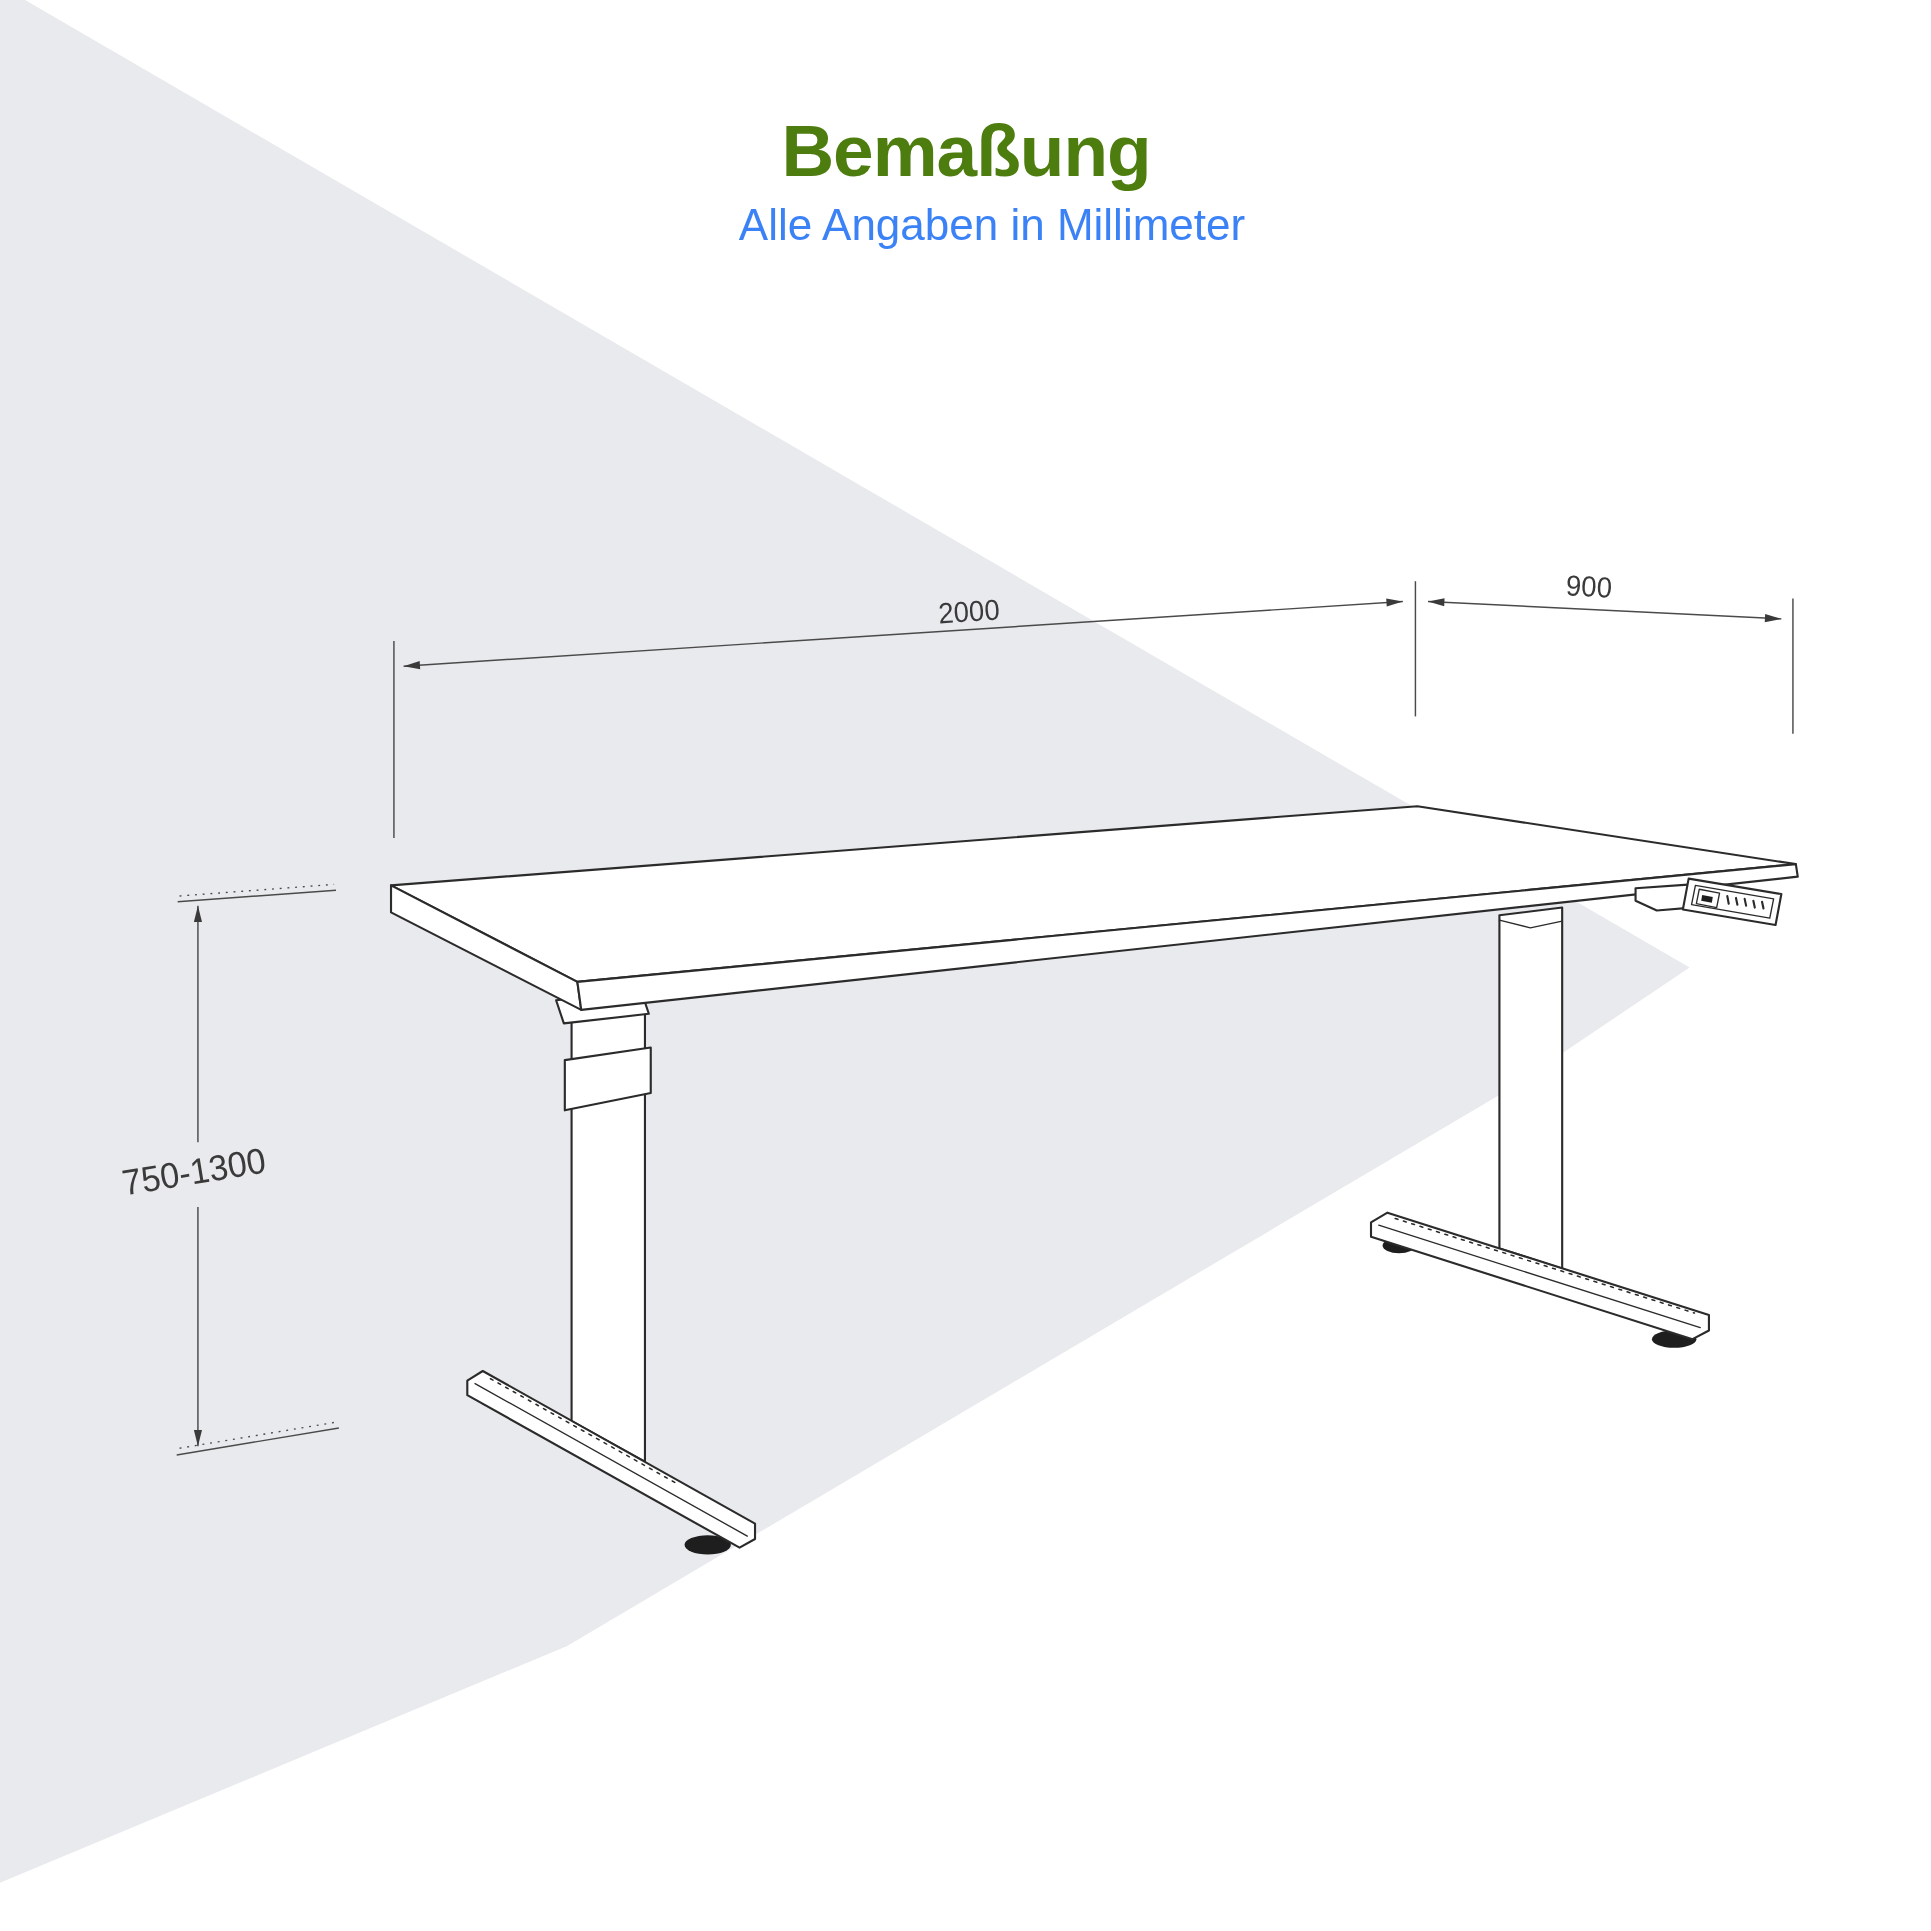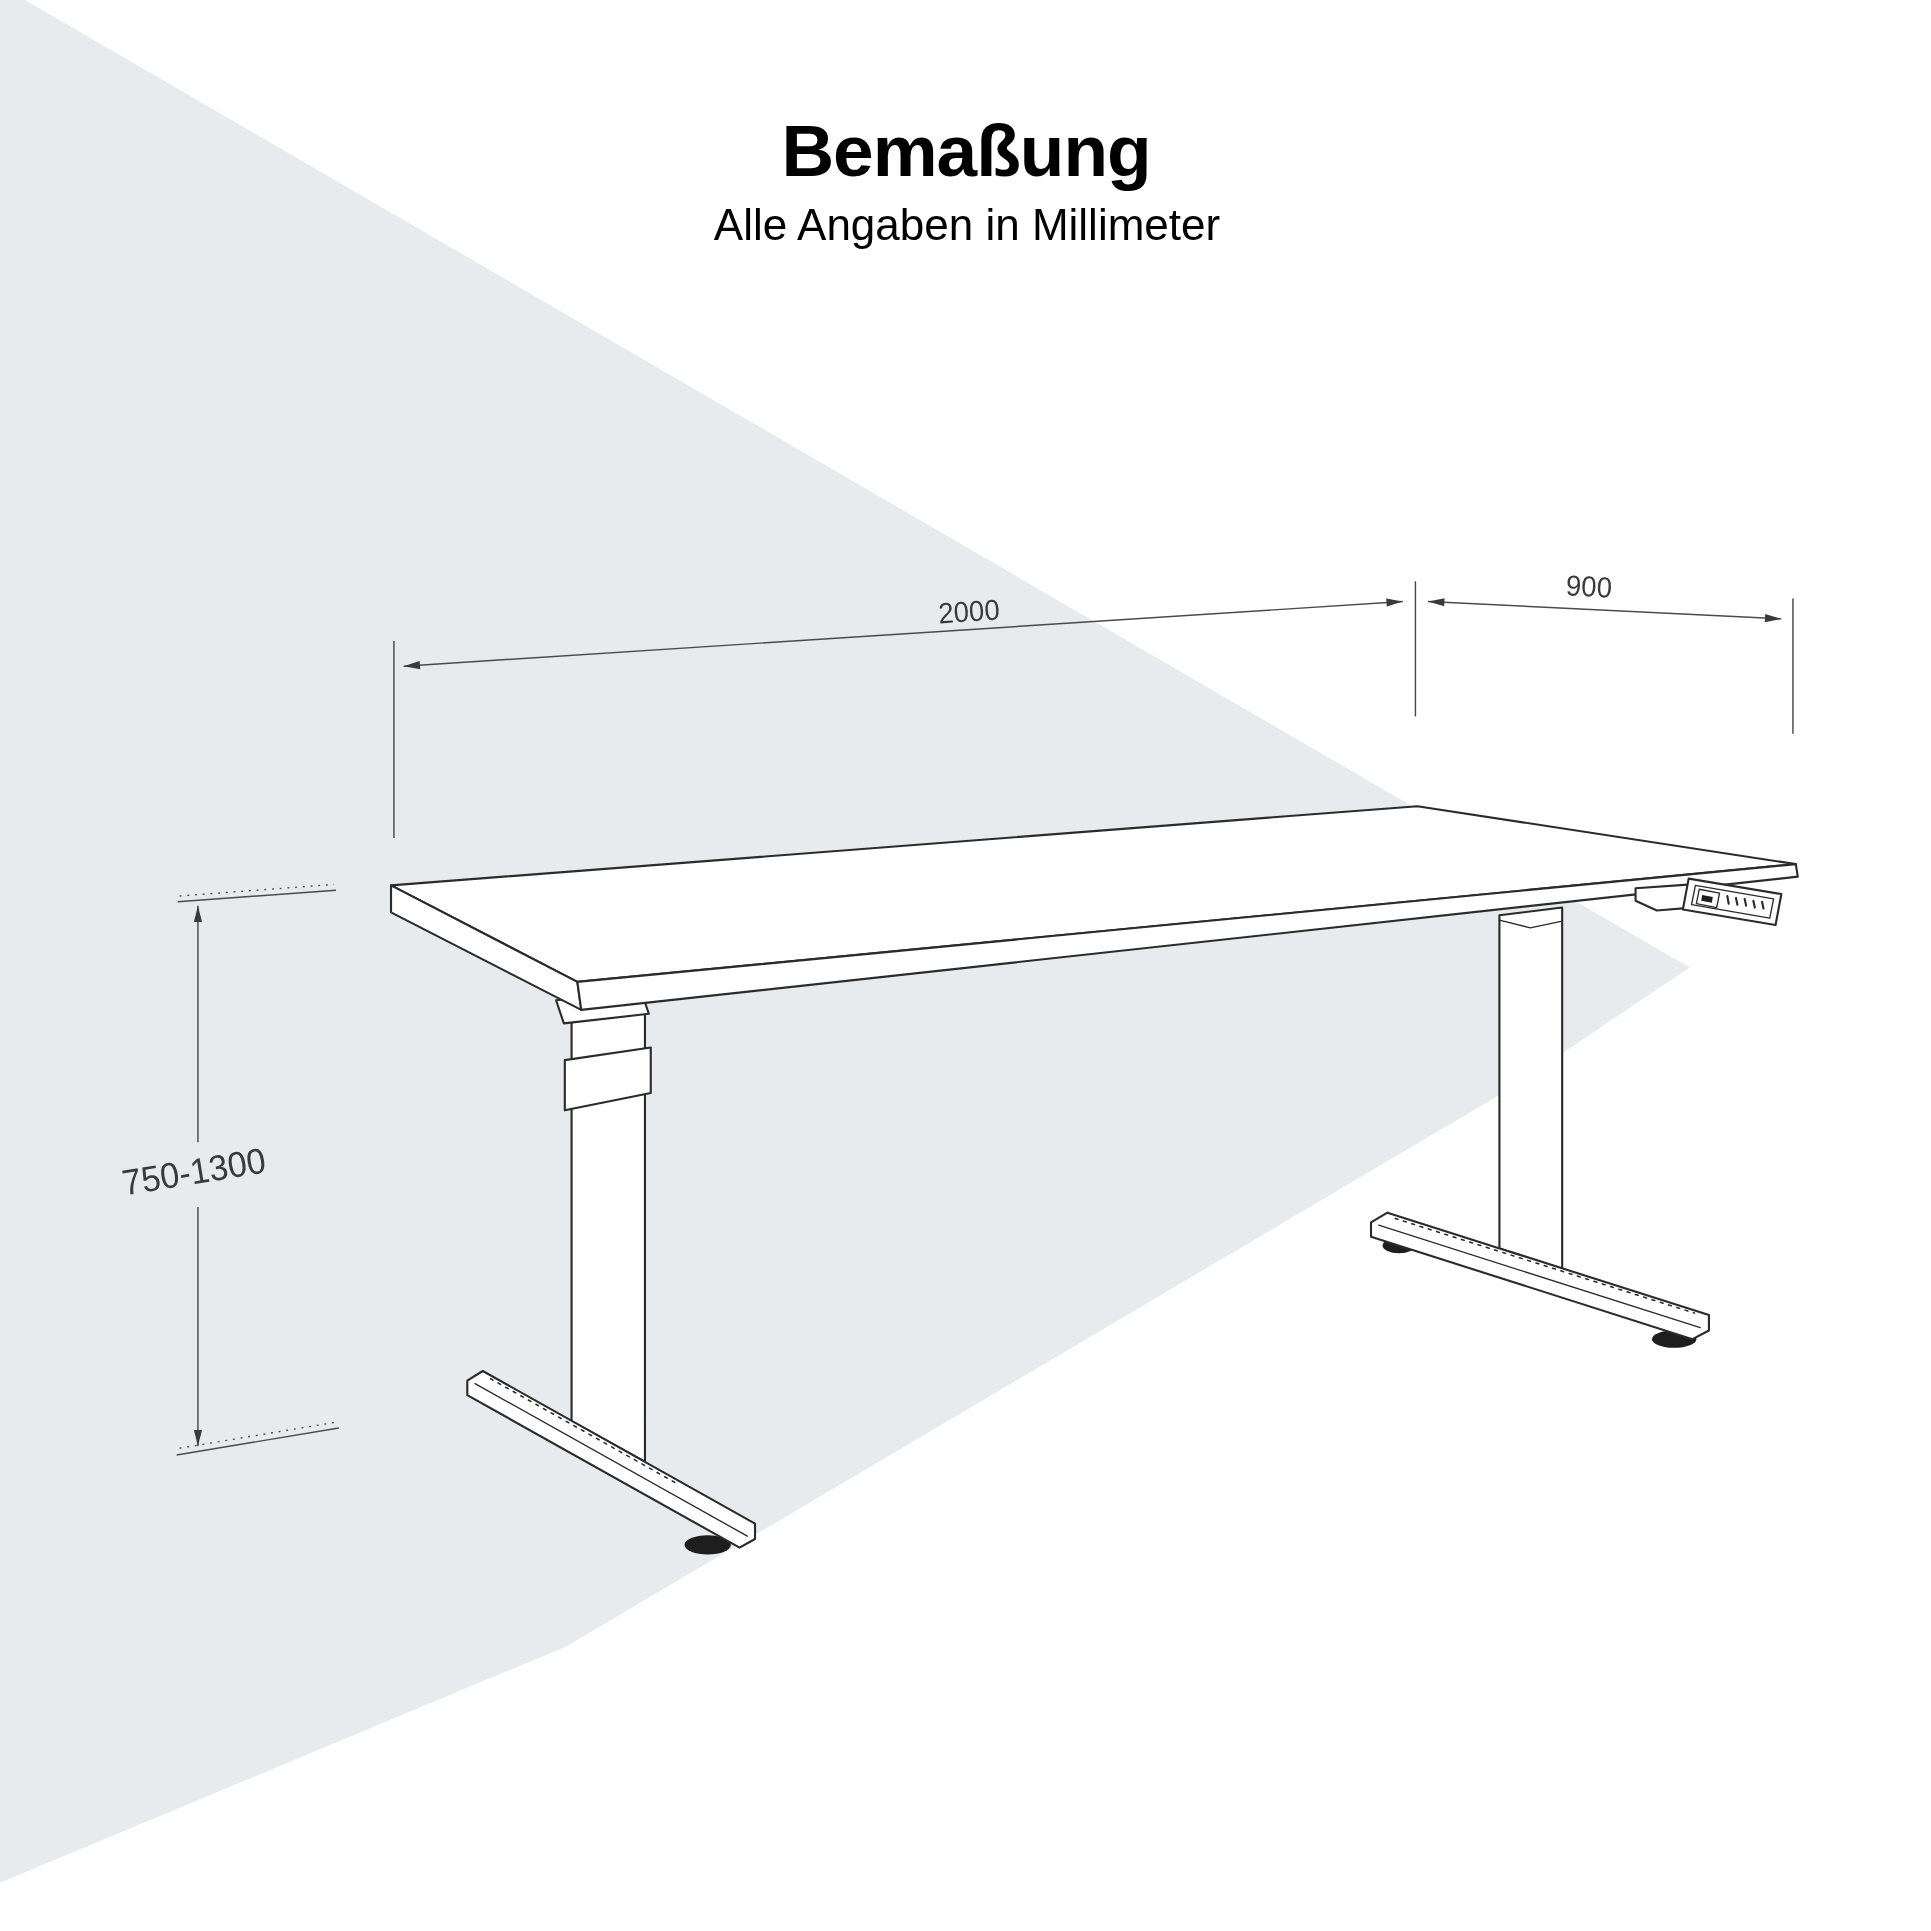--- a/index.html
+++ b/index.html
@@ -9,27 +9,27 @@
     background:#ffffff;
     overflow:hidden;
     font-family:"Liberation Sans", sans-serif;
   }
   #drawing{position:absolute;left:0;top:0;width:1931px;height:1931px;}
   .abs{position:absolute;white-space:nowrap;}
   .page-title{
     left:966px;top:150px;
     transform:translate(-50%,-50%);
     font-size:73px;font-weight:700;letter-spacing:-1px;
-    color:#000000;
+    color:#4d7c0f;
   }
   .page-subtitle{
-    left:967px;top:225px;
+    left:992px;top:225px;
     transform:translate(-50%,-50%);
     font-size:44px;font-weight:400;
-    color:#000000;
+    color:#3b82f6;
   }
   .dim-label{
     color:#3a3a3a;
     font-size:29px;
     font-weight:400;
   }
   .dim-label.w2000{left:969px;top:612px;transform:translate(-50%,-50%) rotate(-3.7deg) scaleX(.95);}
   .dim-label.d900{left:1589px;top:587px;transform:translate(-50%,-50%) rotate(2.9deg) scaleX(.95);}
   .dim-label.h750{left:194px;top:1172px;font-size:36px;transform:translate(-50%,-50%) rotate(-9.3deg) scaleX(.95);}
   .thin{stroke-width:1.4;fill:none;}

